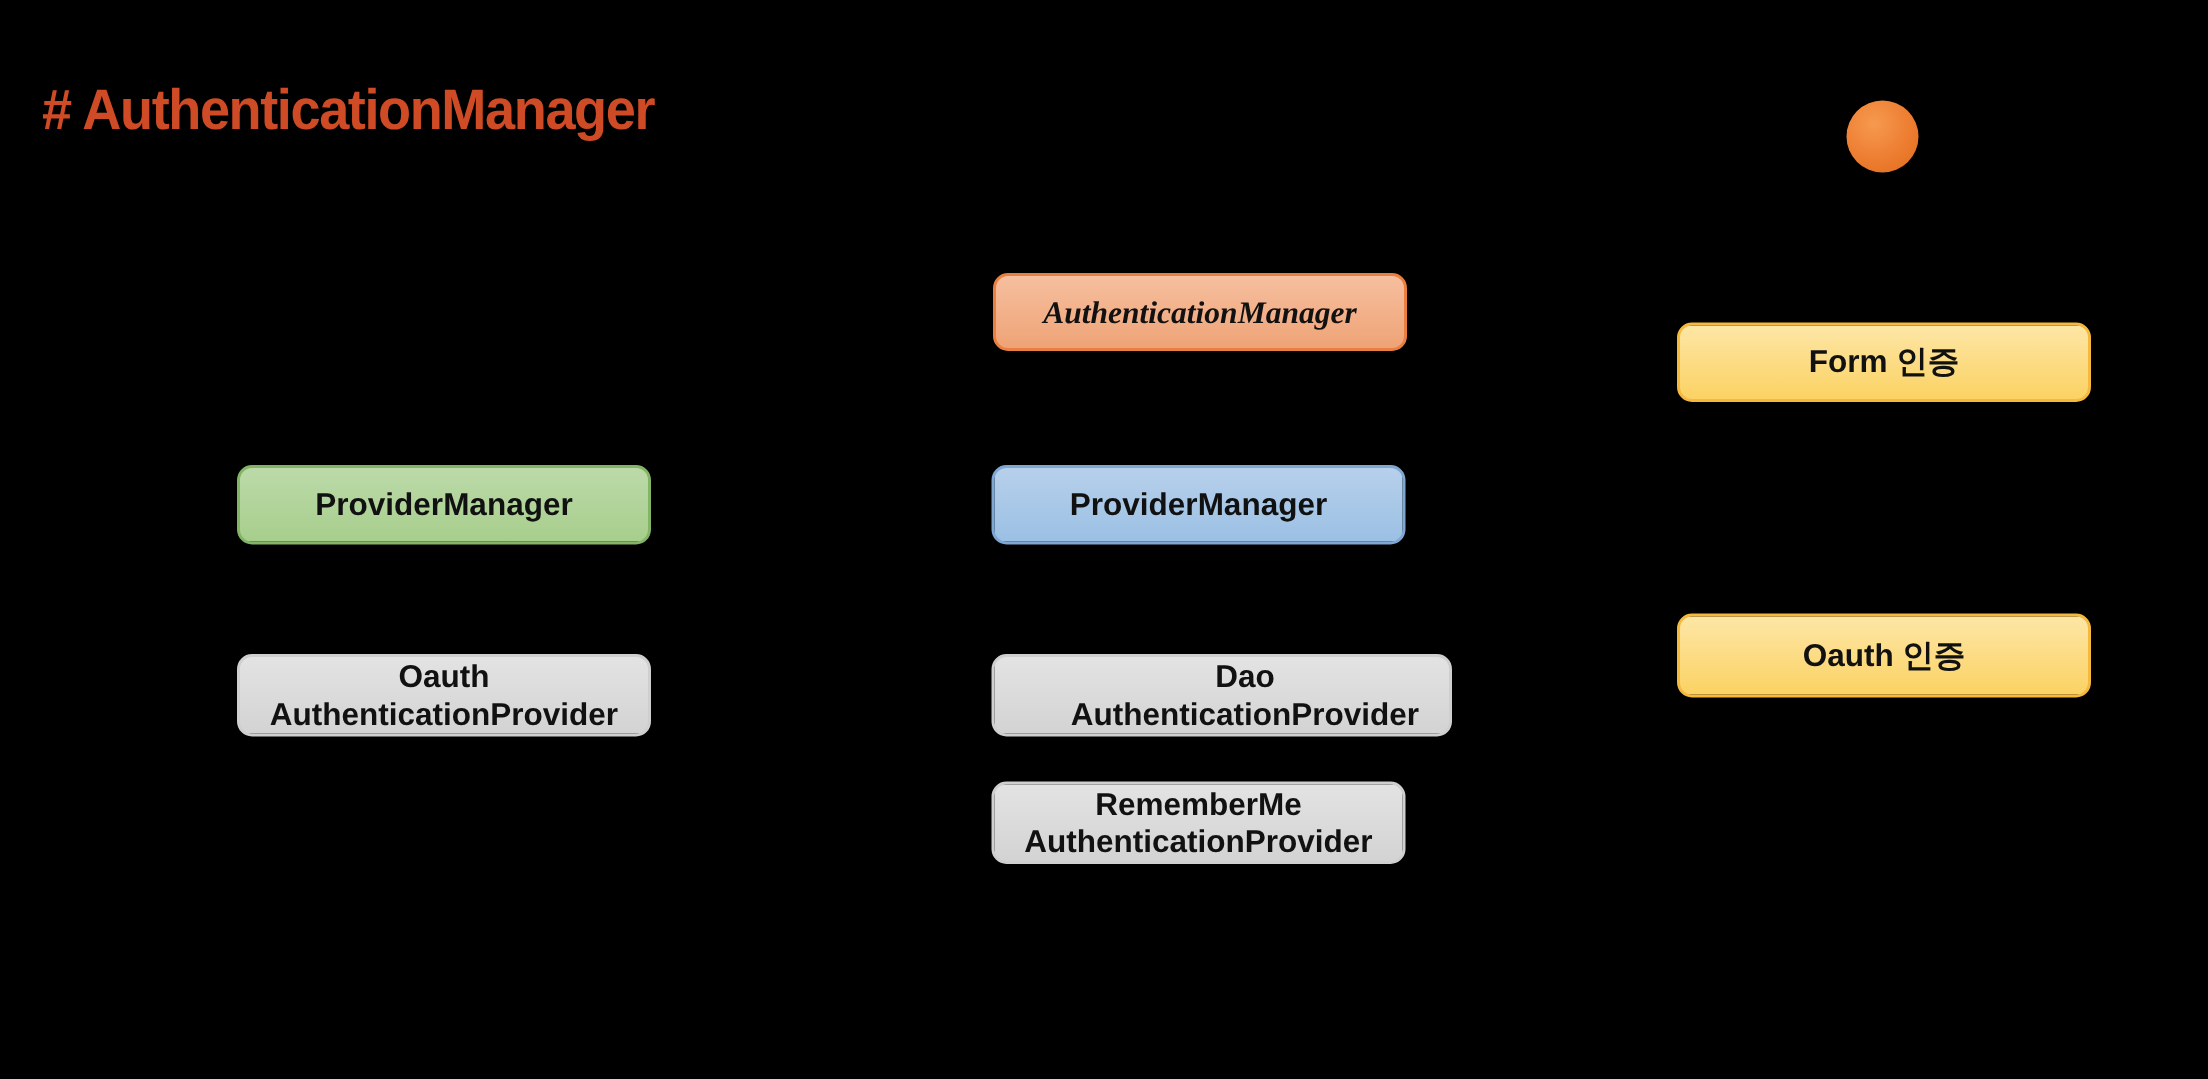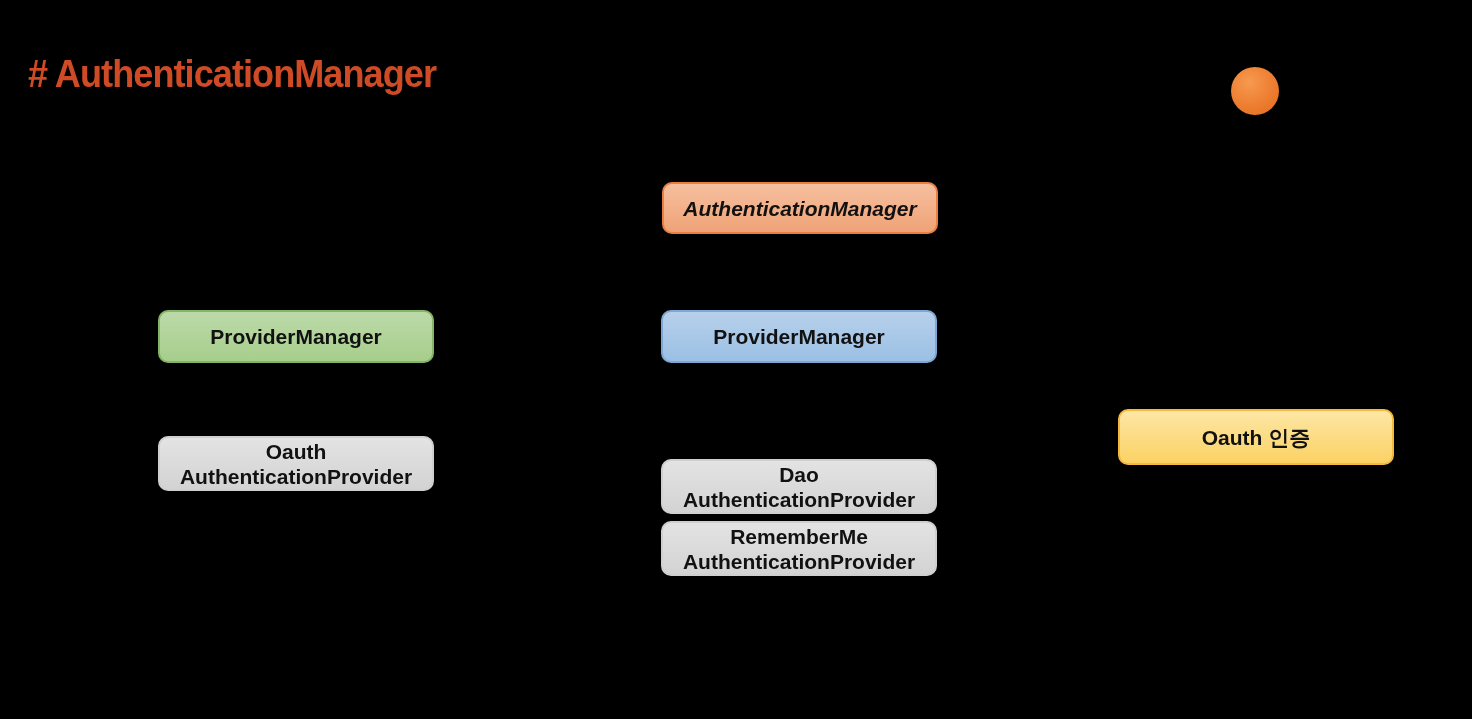--- a/index.html
+++ b/index.html
@@ -52,25 +52,25 @@
     background: linear-gradient(#E3E3E3, #D3D3D3);
     border: 2px solid #CFCFCF;
     align-items: center;
   }
   .box.yellow {
     background: linear-gradient(#FDE6A6, #FBD263);
     border: 2px solid #F5B93E;
   }
 
   
-  #box-authentication-manager        { left: 662px;  top: 149px; height: 48px; }
+  #box-authentication-manager        { left: 662px;  top: 149px; height: 48px; font-family: Liberation Serif, serif; }
   #box-provider-manager-left         { left: 158px;  top: 277px; height: 49px; }
   #box-provider-manager-center       { left: 661px;  top: 277px; height: 49px; }
   #box-oauth-authentication-provider { left: 158px;  top: 403px; height: 51px; }
-  #box-dao-authentication-provider   { left: 661px;  top: 426px; height: 51px; }
+  #box-dao-authentication-provider   { left: 661px;  top: 403px; height: 51px; padding-left: 31px; }
   #box-rememberme-authentication-provider { left: 661px; top: 488px; height: 51px; }
   #box-form-auth                     { left: 1118px; top: 182px; height: 49px; }
   #box-rememberme-auth               { left: 1118px; top: 277px; height: 49px; }
   #box-oauth-auth                    { left: 1118px; top: 376px; height: 52px; }
 </style>
 </head>
 <body>
 
 <div class="stage">
 
@@ -98,19 +98,22 @@
   <div class="box gray" id="box-dao-authentication-provider">
     <span class="box-label">Dao
 AuthenticationProvider</span>
   </div>
 
   <div class="box gray" id="box-rememberme-authentication-provider">
     <span class="box-label">RememberMe
 AuthenticationProvider</span>
   </div>
 
+  <div class="box yellow" id="box-form-auth">
+    <span class="box-label">Form 인증</span>
+  </div>
 
 
   <div class="box yellow" id="box-oauth-auth">
     <span class="box-label">Oauth 인증</span>
   </div>
 
 </div>
 
 </body></html>

